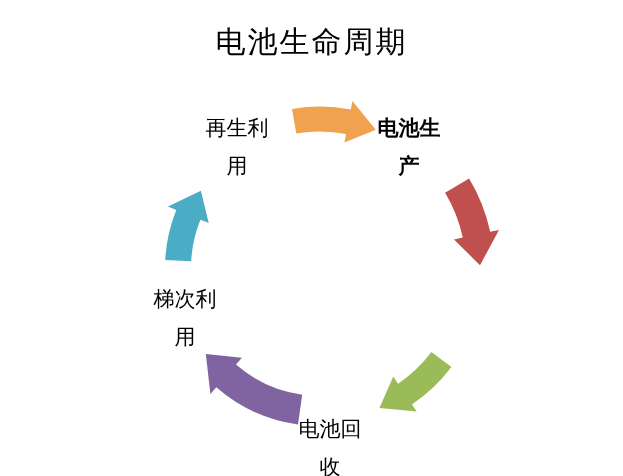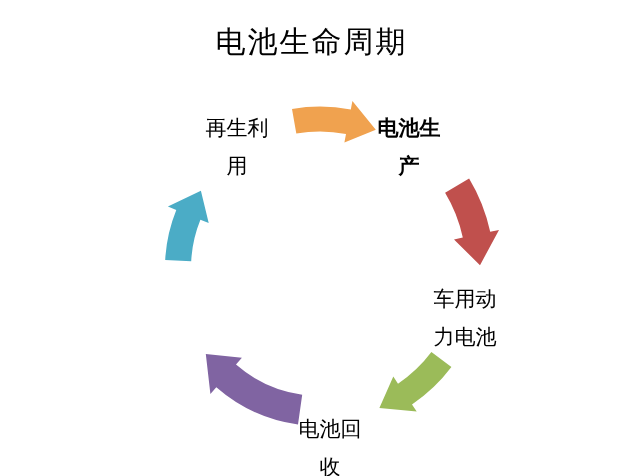--- a/index.html
+++ b/index.html
@@ -44,16 +44,16 @@
     <path fill="#C0504D" d="M 469.1 178.4 A 174 174 0 0 1 490.2 231.8 L 499.0 230.0 L 480.0 265.2 L 454.0 239.5 L 462.8 237.6 A 146 146 0 0 0 445.1 192.8 Z"></path>
     <path fill="#9BBB59" d="M 451.4 367.0 A 164.5 164.5 0 0 1 412.0 404.4 L 416.7 411.4 L 379.4 407.9 L 393.3 376.6 L 398.0 383.7 A 139.5 139.5 0 0 0 431.4 352.0 Z"></path>
     <path fill="#8064A2" d="M 298.0 424.5 A 158 158 0 0 1 216.3 387.2 L 210.4 394.0 L 205.8 354.1 L 241.9 357.8 L 236.0 364.6 A 128 128 0 0 0 302.2 394.8 Z"></path>
     <path fill="#4BACC6" d="M 165.2 259.9 A 155 155 0 0 1 176.3 209.9 L 167.9 206.6 L 200.9 190.7 L 208.7 223.0 L 200.4 219.7 A 129 129 0 0 0 191.2 261.2 Z"></path>
   </svg>
 
   <div class="title">电池生命周期</div>
 
   <div class="node node-recycle">再生利用</div>
   <div class="node node-production">电池生产</div>
-  <div class="node node-vehicle">车用动力电池</div>
   <div class="node node-recovery">电池回收</div>
+  <div class="node node-cascade">梯次利用</div>
 
 </div>
 
 </body></html>

